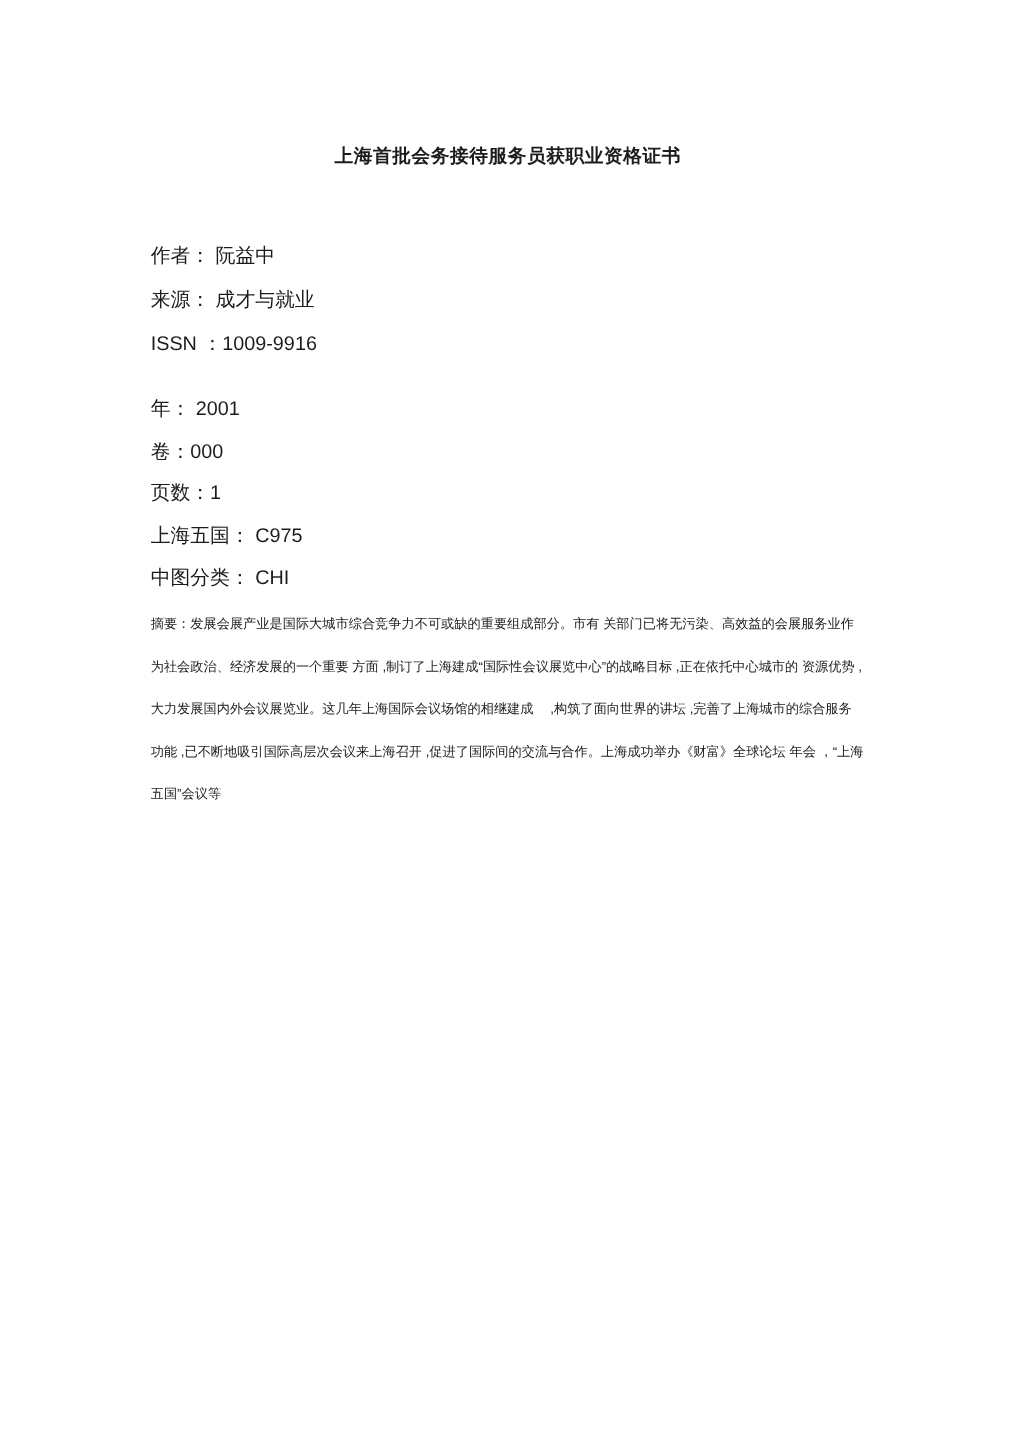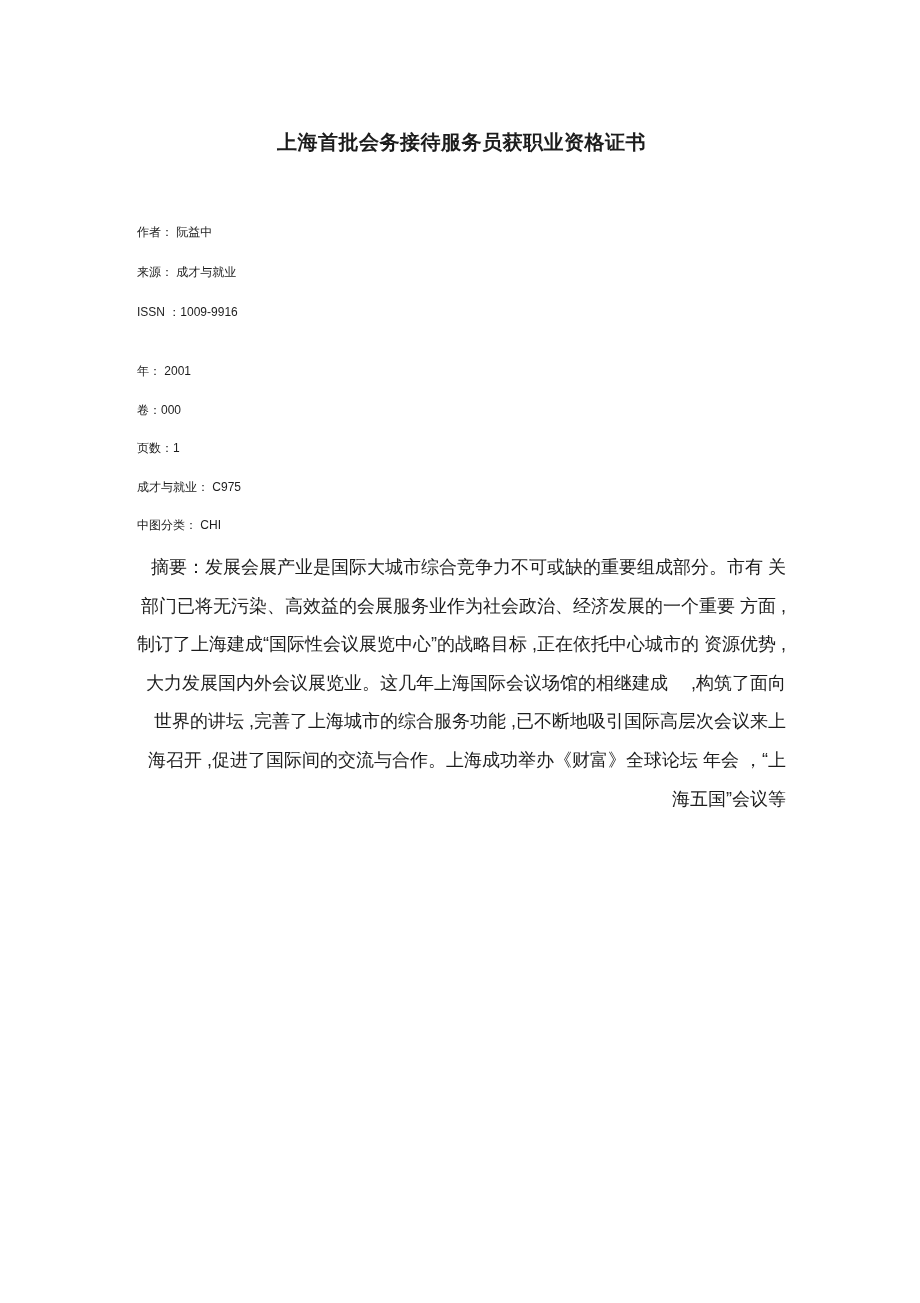--- a/index.html
+++ b/index.html
@@ -14,21 +14,21 @@
     margin: 0 auto;
     background: #ffffff;
     box-sizing: border-box;
     padding: 128px 134px 0 137px;
     font-family: "Liberation Sans", "DejaVu Sans", sans-serif;
     color: #1c1c1c;
     overflow: hidden;
   }
   .doc-title {
     margin: 0;
-    font-size: 20px;
+    font-size: 17px;
     line-height: 28px;
     font-weight: 600;
     text-align: center;
     letter-spacing: 0.5px;
     color: #1c1c1c;
   }
   .meta-group-1 {
     margin-top: 56px;
   }
   .meta-group-1 .meta-row {
@@ -36,51 +36,51 @@
     height: 40px;
   }
   .meta-group-2 {
     margin-top: 20px;
   }
   .meta-group-2 .meta-row {
     line-height: 38.6px;
     height: 38.6px;
   }
   .meta-row {
-    font-size: 12px;
+    font-size: 18px;
     white-space: pre;
   }
   .meta-label, .meta-value {
     white-space: pre;
   }
   .abstract {
     margin: 3px 0 0 0;
-    font-size: 18px;
+    font-size: 12px;
     line-height: 38.6px;
     white-space: pre-wrap;
     word-break: normal;
-    text-align: right;
+    text-align: left;
   }
 </style>
 </head>
 <body>
 
 <div class="page">
 
   <h1 class="doc-title">上海首批会务接待服务员获职业资格证书</h1>
 
   <section class="meta-group-1">
     <div class="meta-row"><span class="meta-label">作者： </span><span class="meta-value">阮益中</span></div>
     <div class="meta-row"><span class="meta-label">来源： </span><span class="meta-value">成才与就业</span></div>
     <div class="meta-row"><span class="meta-label">ISSN ：</span><span class="meta-value">1009-9916</span></div>
   </section>
 
   <section class="meta-group-2">
     <div class="meta-row"><span class="meta-label">年： </span><span class="meta-value">2001</span></div>
     <div class="meta-row"><span class="meta-label">卷：</span><span class="meta-value">000</span></div>
     <div class="meta-row"><span class="meta-label">页数：</span><span class="meta-value">1</span></div>
-    <div class="meta-row"><span class="meta-label">成才与就业： </span><span class="meta-value">C975</span></div>
+    <div class="meta-row"><span class="meta-label">上海五国： </span><span class="meta-value">C975</span></div>
     <div class="meta-row"><span class="meta-label">中图分类： </span><span class="meta-value">CHI</span></div>
   </section>
 
   <p class="abstract"><span>摘要：</span><span>发展会展产业是国际大城市综合竞争力不可或缺的重要组成部分。市有 关部门已将无污染、高效益的会展服务业作为社会政治、经济发展的一个重要 方面 ,制订了上海建成“国际性会议展览中心”的战略目标 ,正在依托中心城市的 资源优势 ,大力发展国内外会议展览业。这几年上海国际会议场馆的相继建成　 ,构筑了面向世界的讲坛 ,完善了上海城市的综合服务功能 ,已不断地吸引国际高层次会议来上海召开 ,促进了国际间的交流与合作。上海成功举办《财富》全球论坛 年会 ，“上海五国”会议等</span></p>
 
 </div>
 
 </body></html>

